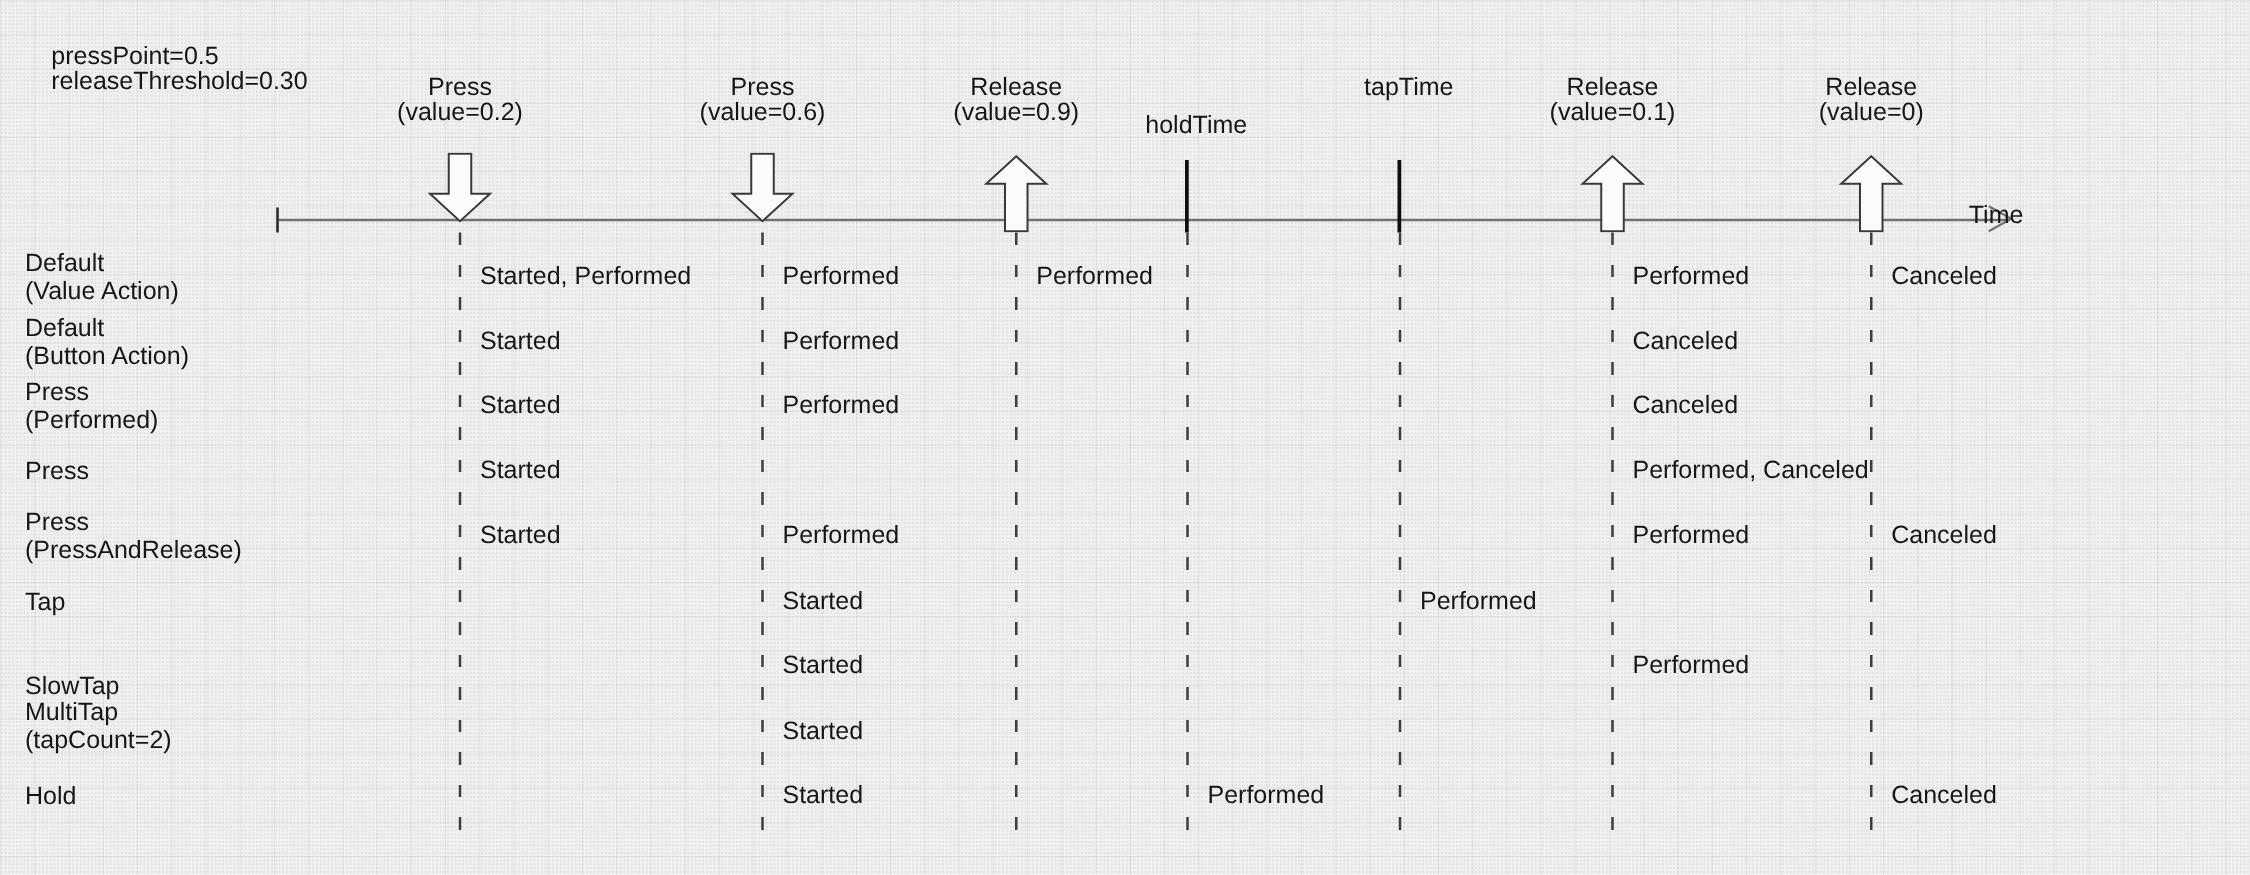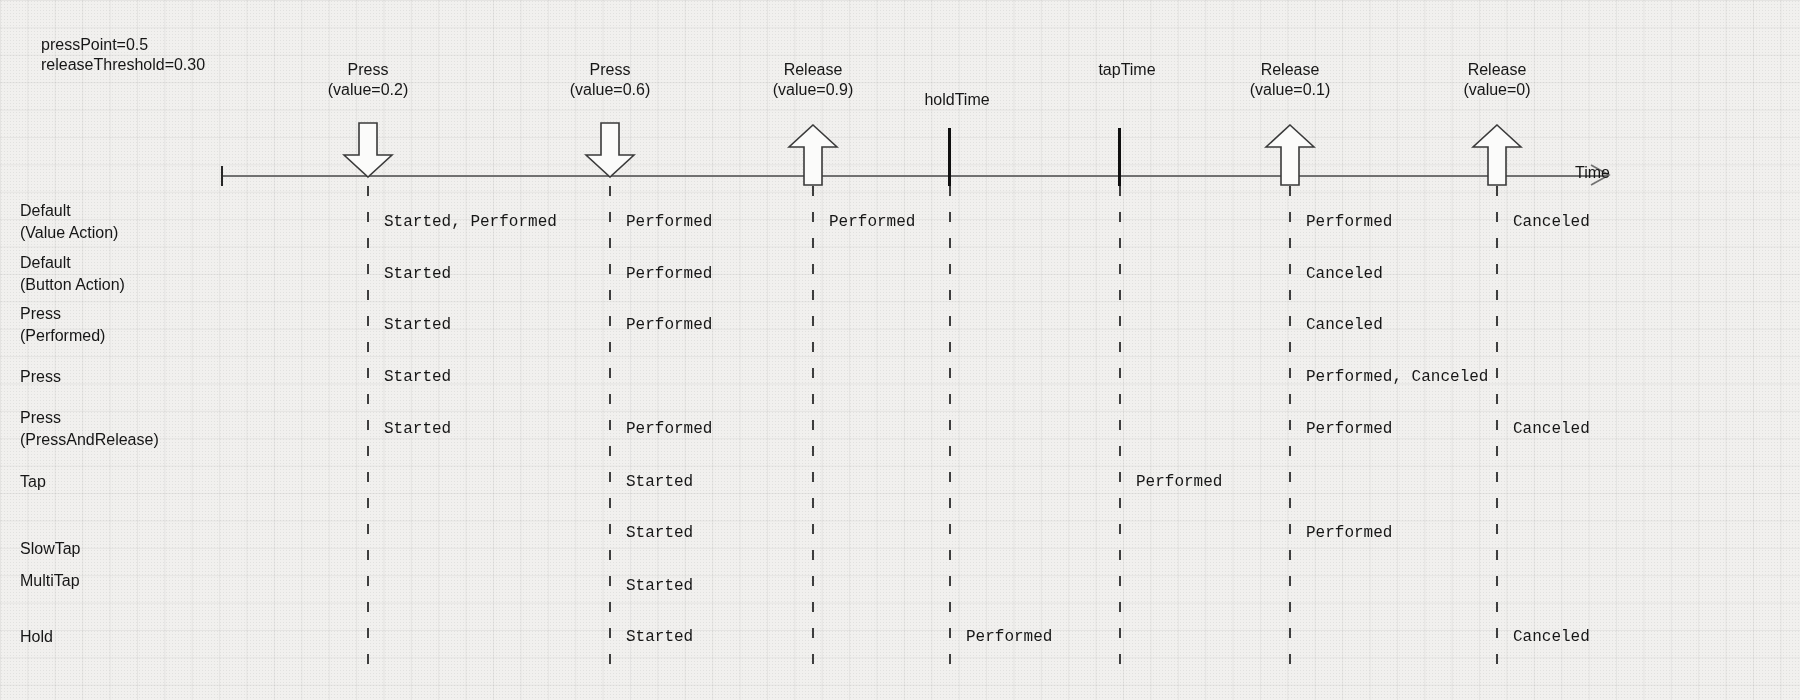--- a/index.html
+++ b/index.html
@@ -1,21 +1,21 @@
 <!DOCTYPE html>
 <html><head>
 <meta charset="utf-8">
 <style>
   html,body{margin:0;padding:0;background:#ffffff;}
   .canvas{
     position:relative;
     width:1800px;height:700px;
     overflow:hidden;
     font-family:"Liberation Sans","DejaVu Sans",sans-serif;
-    font-size:16px;
+    font-size:20px;
     color:#161616;
     background-color:#f1f0ee;
     background-image:
       linear-gradient(to right, rgba(60,60,60,0.07) 1px, transparent 1px),
       linear-gradient(to bottom, rgba(60,60,60,0.07) 1px, transparent 1px),
       radial-gradient(circle, rgba(90,90,90,0.10) 0.6px, transparent 1px);
     background-size:27.4px 27.4px, 27.4px 27.4px, 3px 3px;
   }
   .annotation{position:absolute;left:41px;top:35px;line-height:20px;white-space:nowrap;}
   .mlabel{position:absolute;width:180px;margin-left:-90px;text-align:center;line-height:20px;white-space:nowrap;}
@@ -25,21 +25,21 @@
   .dash{
     position:absolute;top:186px;height:481px;width:2px;
     background-image:repeating-linear-gradient(to bottom,#3e3e3e 0 10px,transparent 10px 26px);
   }
   .axis-line{position:absolute;left:222px;top:175px;width:1386px;height:2px;background:#717171;}
   .axis-start{position:absolute;left:221px;top:166px;width:2px;height:20px;background:#262626;}
   .axis-head{position:absolute;left:1588px;top:162px;}
   .axis-head polyline{fill:none;stroke:#717171;stroke-width:1.7;}
   .time-label{position:absolute;left:1551px;top:173px;transform:translateY(-50%);white-space:nowrap;margin-left:24px;}
   .rowlabel{position:absolute;left:20px;width:260px;line-height:22px;transform:translateY(-50%);}
-  .event{position:absolute;transform:translateY(-50%);white-space:nowrap;font-family:Liberation Mono, monospace;}
+  .event{position:absolute;transform:translateY(-50%);white-space:nowrap;}
 </style>
 </head>
 <body>
 
 <div class="canvas">
 
   <div class="annotation">
     <div>pressPoint=0.5</div>
     <div>releaseThreshold=0.30</div>
   </div>
@@ -124,20 +124,21 @@
     <div>(PressAndRelease)</div>
   </div>
   <div class="rowlabel" style="top:482px">
     <div>Tap</div>
   </div>
   <div class="rowlabel" style="top:549px">
     <div>SlowTap</div>
   </div>
   <div class="rowlabel" style="top:581px">
     <div>MultiTap</div>
+    <div>(tapCount=2)</div>
   </div>
   <div class="rowlabel" style="top:637px">
     <div>Hold</div>
   </div>
 
   <span class="event" style="left:384px;top:222px">Started, Performed</span>
   <span class="event" style="left:626px;top:222px">Performed</span>
   <span class="event" style="left:829px;top:222px">Performed</span>
   <span class="event" style="left:1306px;top:222px">Performed</span>
   <span class="event" style="left:1513px;top:222px">Canceled</span>

